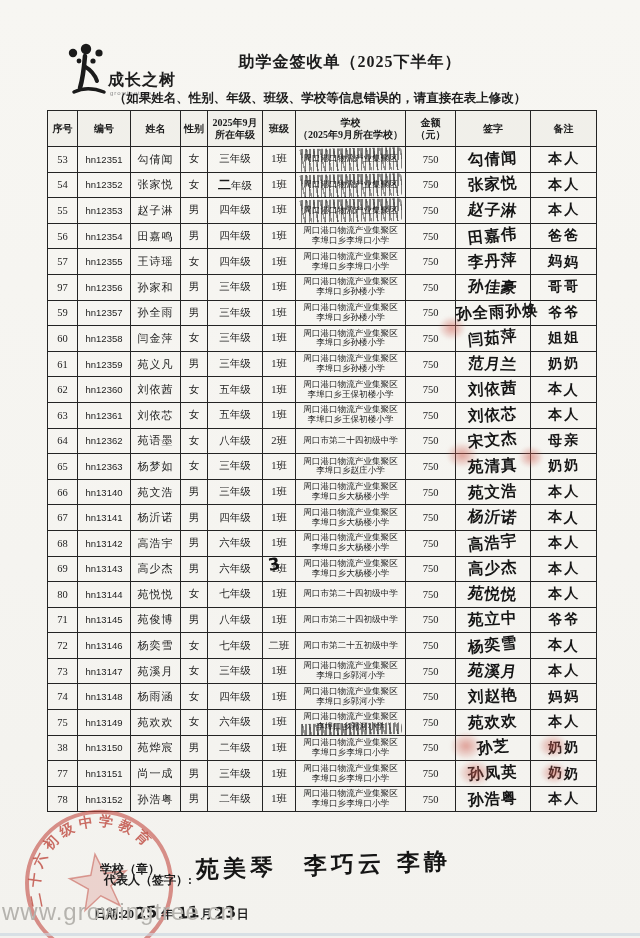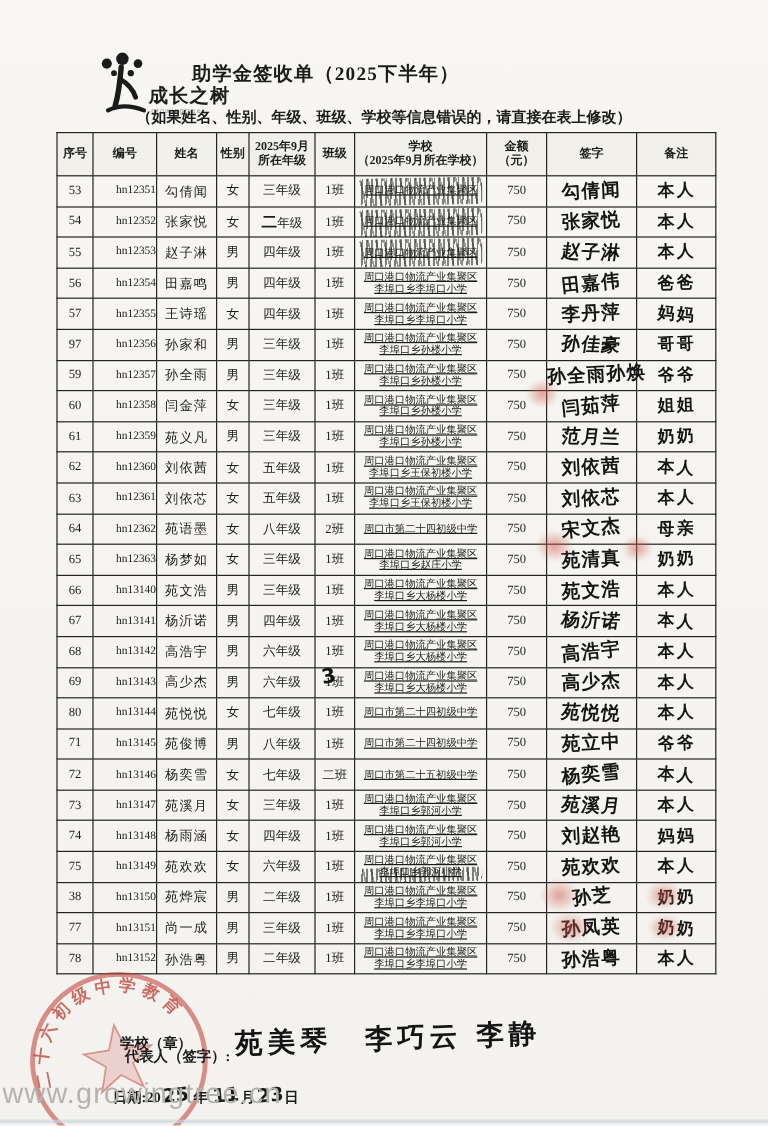--- a/index.html
+++ b/index.html
@@ -4,37 +4,37 @@
 <style>
   html,body{margin:0;padding:0;}
   body{
     width:640px;height:938px;overflow:hidden;position:relative;
     background:linear-gradient(180deg,#f7f6f2 0%,#f5f4f0 60%,#f3f2ee 100%);
     font-family:"Liberation Serif", serif;
     color:#1c1c1c;
   }
   .abs{position:absolute;}
   
-  .logo{left:80px;top:42px;width:150px;height:60px;}
+  .logo{left:64px;top:42px;width:150px;height:60px;}
   .logo svg{position:absolute;left:0;top:0;}
   .logo-text{position:absolute;left:44px;top:28px;font-family:"Liberation Sans",sans-serif;
     font-weight:800;font-size:16px;letter-spacing:1px;color:#1d1d1d;}
   .logo-sub{position:absolute;left:46px;top:48px;font-size:6px;color:#8a8a8a;
     font-family:"Liberation Sans",sans-serif;letter-spacing:1px;}
-  .title{left:160px;top:52px;width:380px;text-align:left;font-size:16px;font-weight:700;letter-spacing:1px;}
+  .title{left:160px;top:52px;width:380px;text-align:center;font-size:16px;font-weight:700;letter-spacing:1px;}
   .subtitle{left:0;top:90px;width:640px;text-align:center;font-size:12.5px;font-weight:700;}
   
   table{position:absolute;left:47px;top:110px;border-collapse:collapse;table-layout:fixed;width:549px;}
   th,td{border:1px solid #242424;padding:0;text-align:center;vertical-align:middle;overflow:visible;}
   thead th{height:35px;font-size:10px;font-weight:700;line-height:1.2;white-space:pre-line;
     background:rgba(230,228,222,.35);}
   tbody td{height:24.6px;font-size:10.5px;}
-  td.c-id{font-family:Liberation Serif, serif;font-size:9.5px;letter-spacing:0;text-align:right;}
+  td.c-id{font-family:Liberation Sans, sans-serif;font-size:9.5px;letter-spacing:0;}
   td.c-name{font-size:11px;letter-spacing:1px;}
-  td.c-school{font-size:8.6px;line-height:1.15;position:relative;text-decoration:underline;}
+  td.c-school{font-size:8.6px;line-height:1.15;position:relative;}
   td.c-school .sline{display:block;}
   td.c-cls{position:relative;}
   
   .hw{font-family:"DejaVu Sans",sans-serif;color:#151515;display:inline-block;white-space:nowrap;}
   .sig{font-size:15.5px;font-weight:600;transform:rotate(-3deg);letter-spacing:1px;}
   .note{font-size:14px;font-weight:600;transform:rotate(-2deg);letter-spacing:2px;}
   tr:nth-child(3n) .sig{transform:rotate(2deg) skewX(-6deg);}
   tr:nth-child(4n) .sig{transform:rotate(-6deg);}
   tr:nth-child(5n) .note{transform:rotate(4deg);}
   .hwch{font-family:"DejaVu Sans",sans-serif;font-weight:800;font-size:13px;}

